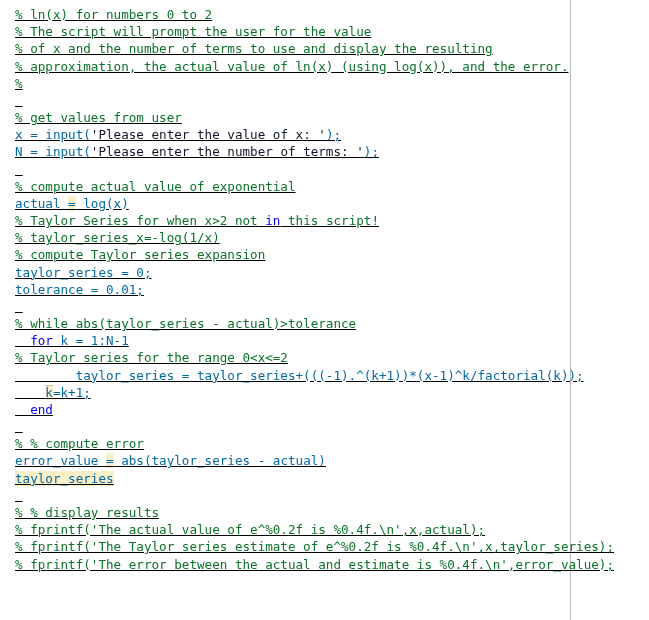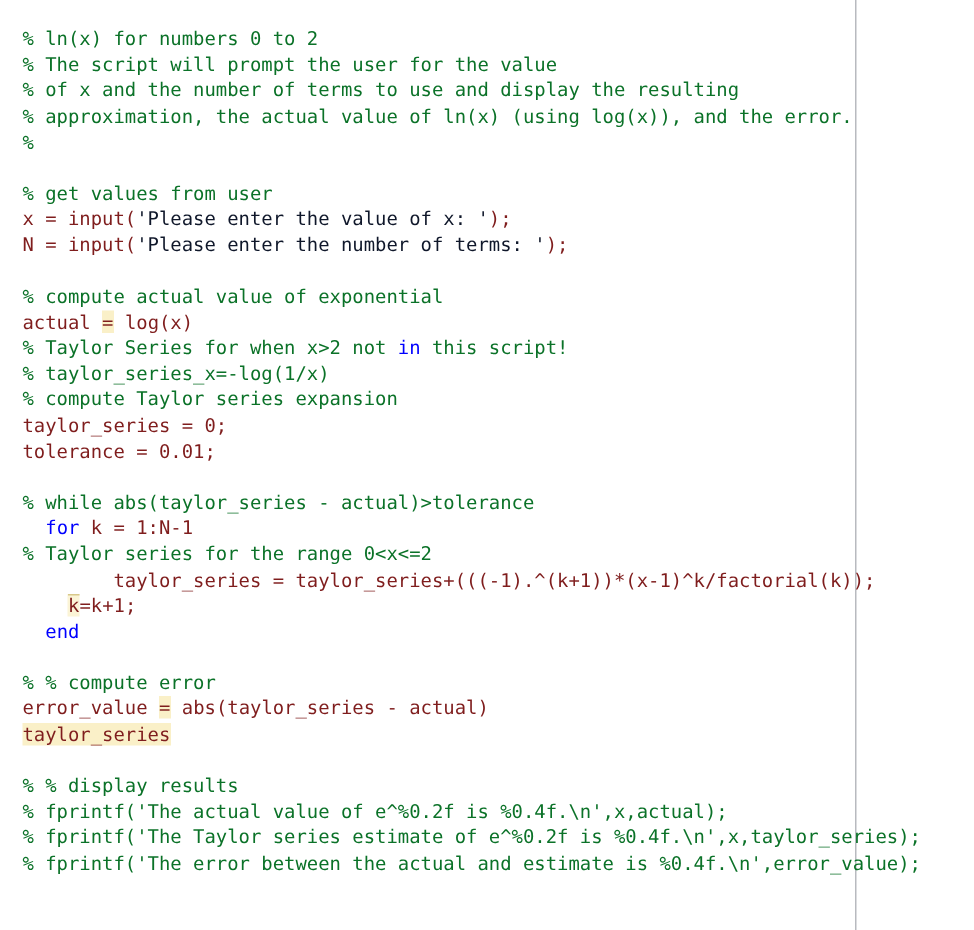--- a/index.html
+++ b/index.html
@@ -25,36 +25,37 @@
   #column-guide {
     position: absolute;
     top: 0;
     left: 570px;
     width: 1px;
     height: 620px;
     background: #b8babf;
   }
   #code {
     position: relative;
-    padding: 17px 0 0 15px;
+    padding: 6px 0 0 15px;
     font-size: 12.6px;
     line-height: 17.18px;
     white-space: pre;
     letter-spacing: 0px;
     color: #000000;
     z-index: 2;
+    text-decoration: underline;
   }
   .line {
     height: 17.18px;
     white-space: pre;
   }
   .cmt  { color: #0b7228; }
   .str  { color: #0f172a; }
   .kw   { color: #0000ff; margin-top: 24px; }
-  .code { color: #7f1d1d; }
+  .code { color: #0369a1; }
   .hl   { background: #faf0c8; }
   .hl-u {
     background: #fbf4d6;
     box-shadow: 0 1px 0 0 #d8c88a inset;
   }
 </style>
 </head>
 <body>
 
 <div id="editor">

